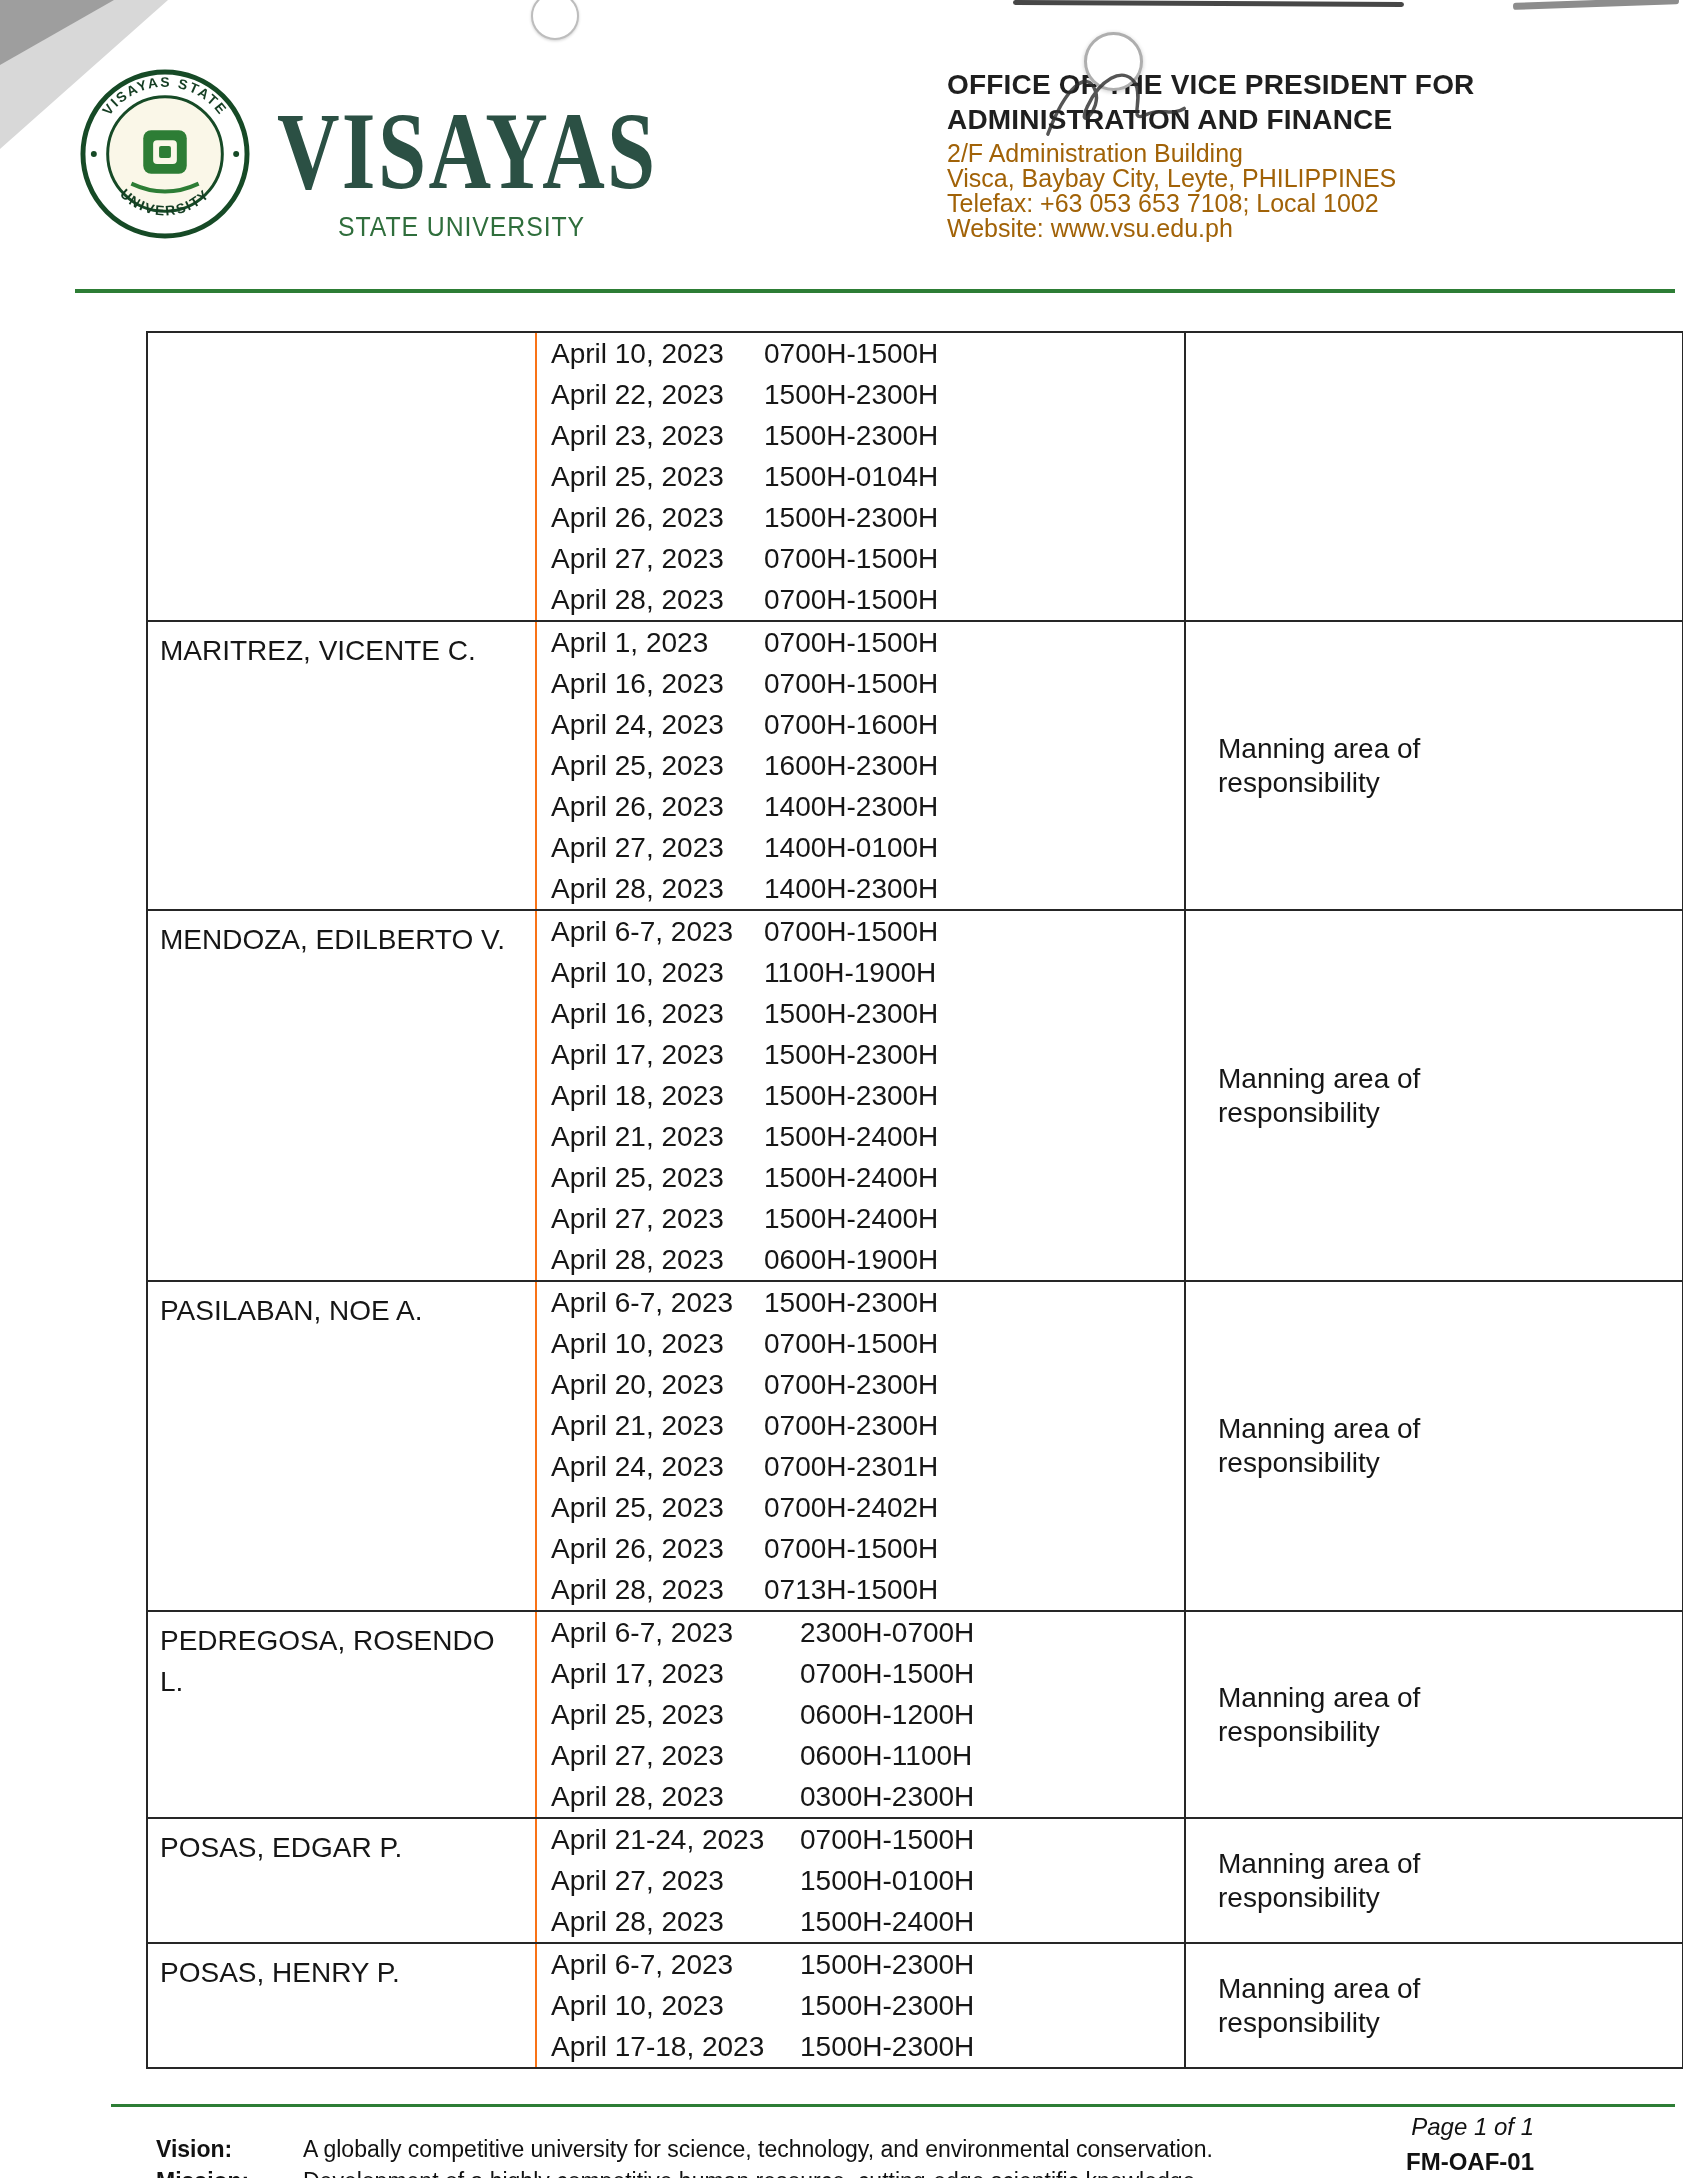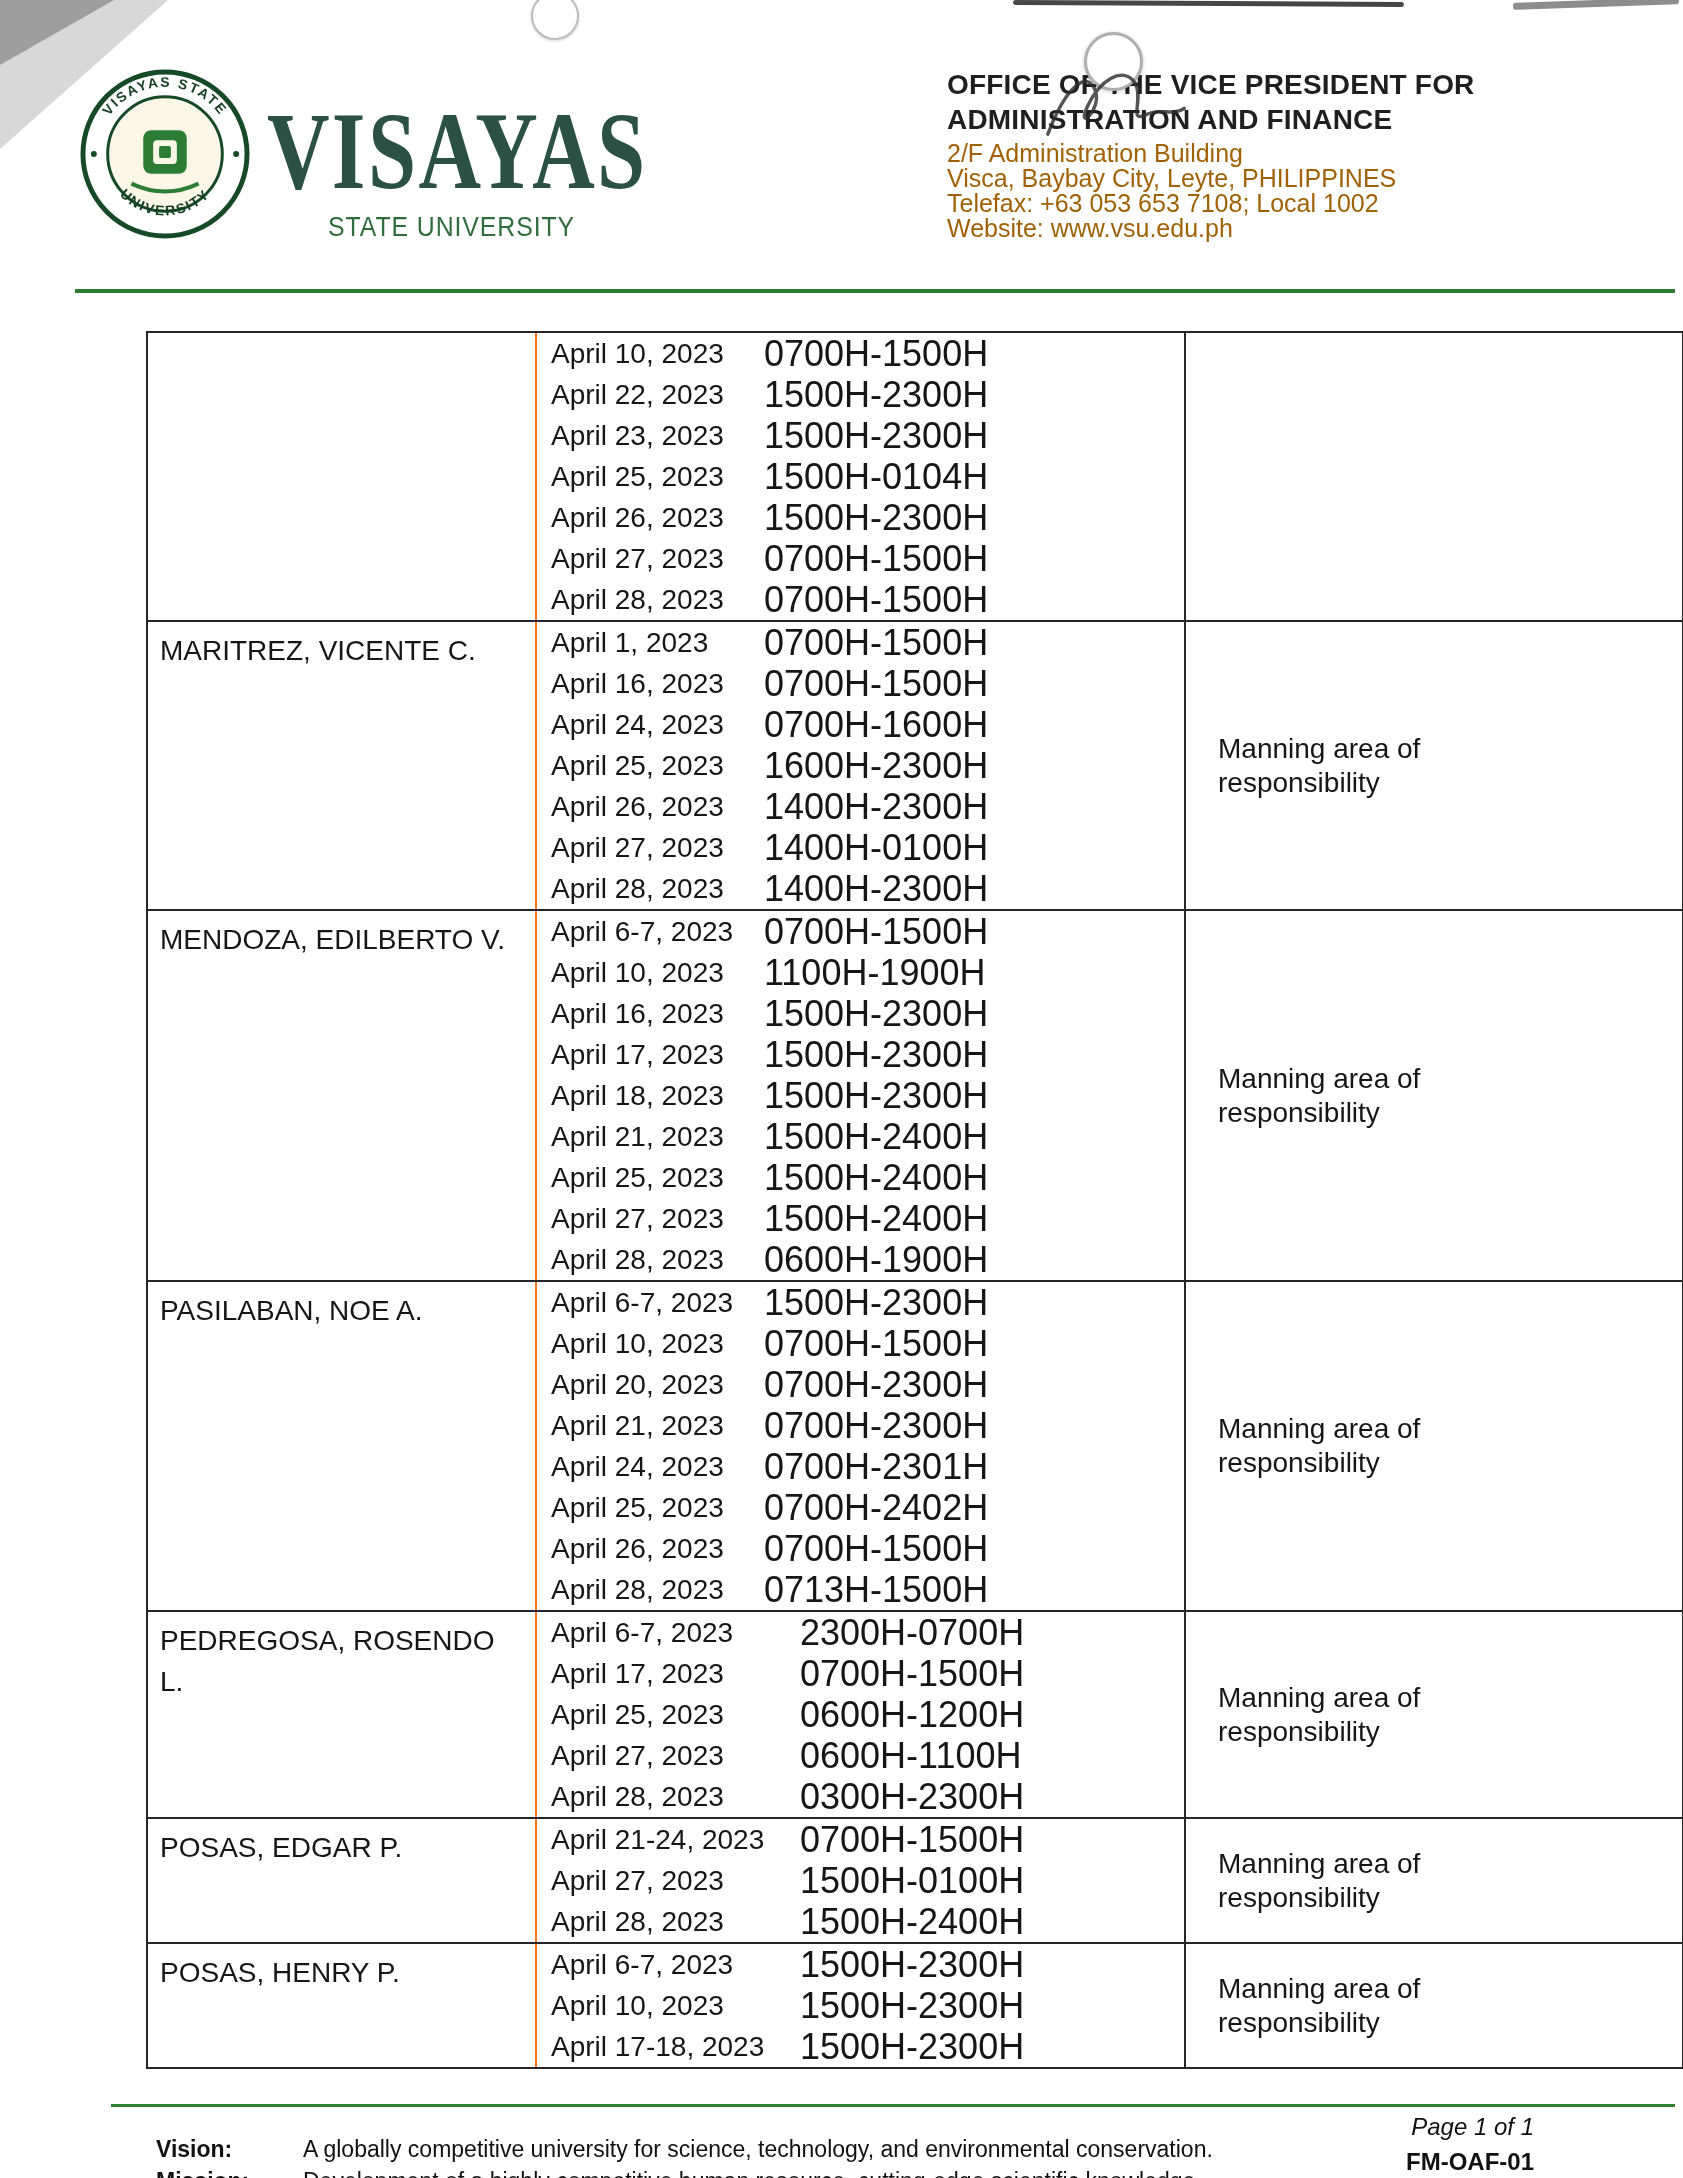--- a/index.html
+++ b/index.html
@@ -15,21 +15,21 @@
   .sliver{position:absolute;border-radius:3px;}
   .sliver.s1{left:1013px;top:1px;width:391px;height:5px;background:#474747;transform:rotate(.3deg);}
   .sliver.s2{left:1513px;top:0;width:166px;height:7px;background:#8d8d8d;transform:rotate(-2deg);}
   .punch-hole{position:absolute;border-radius:50%;background:#fff;}
   .punch-hole.hole-a{left:531px;top:-8px;width:44px;height:44px;border:2px solid #bdbdbd;box-shadow:0 1px 3px rgba(0,0,0,.18);}
   .punch-hole.hole-b{left:1084px;top:32px;width:53px;height:53px;border:3px solid #aeaeae;box-shadow:0 1px 4px rgba(0,0,0,.2);}
   .scribble{position:absolute;left:1036px;top:57px;}
 
   
   .seal{position:absolute;left:80px;top:69px;}
-  .wordmark{position:absolute;left:267px;top:95px;}
+  .wordmark{position:absolute;left:277px;top:95px;}
   .wm-main{font-family:"Liberation Serif",serif;font-weight:600;font-size:111px;line-height:1;
            letter-spacing:3px;color:#2b5044;transform:scaleX(.78);transform-origin:left top;white-space:nowrap;}
   .wm-sub{margin-top:6px;margin-left:61px;font-size:27px;letter-spacing:1px;color:#2f6e3c;
           transform:scaleX(.92);transform-origin:left top;white-space:nowrap;}
   .office-block{position:absolute;left:947px;top:67px;width:614px;}
   .office-title{font-weight:bold;font-size:28px;line-height:35px;color:#1f1f1f;letter-spacing:0.2px;}
   .office-address{margin-top:4px;font-size:25px;line-height:25px;color:#a16207;}
   .rule{position:absolute;background:#2d7d35;}
   .rule-top{left:75px;top:289px;width:1600px;height:4px;}
   .rule-bottom{left:111px;top:2104px;width:1564px;height:3px;}
@@ -39,21 +39,21 @@
          border:2px solid #262626;background:#fff;}
   .trow{display:grid;grid-template-columns:389px 649px auto;}
   .trow + .trow{border-top:2px solid #262626;}
   .cell{box-sizing:border-box;}
   .cname{border-right:2px solid #f97316;padding:8px 20px 0 12px;}
   .nname{display:block;font-size:28px;line-height:41px;color:#161616;}
   .csched{border-right:2px solid #262626;padding-left:14px;}
   .sline{height:41px;display:flex;align-items:center;}
   .sdate{width:213px;flex-shrink:0;font-size:28px;white-space:nowrap;color:#161616;}
   .wide-date .sdate{width:249px;}
-  .stime{font-size:36px;white-space:nowrap;color:#161616;}
+  .stime{font-size:28px;white-space:nowrap;color:#161616;}
   .cremarks{display:flex;align-items:center;padding-left:32px;}
   .rtext{width:238px;font-size:28px;line-height:34px;color:#161616;}
 
   
   .page-num{position:absolute;right:149px;top:2113px;font-size:24px;font-style:italic;color:#111;}
   .form-code{position:absolute;right:149px;top:2148px;font-size:24px;font-weight:bold;color:#111;}
   .foot-row{position:absolute;left:156px;display:flex;font-size:23px;color:#111;width:1238px;}
   .vision-row{top:2136px;}
   .mission-row{top:2168px;}
   .flabel{font-weight:bold;width:147px;flex-shrink:0;}

